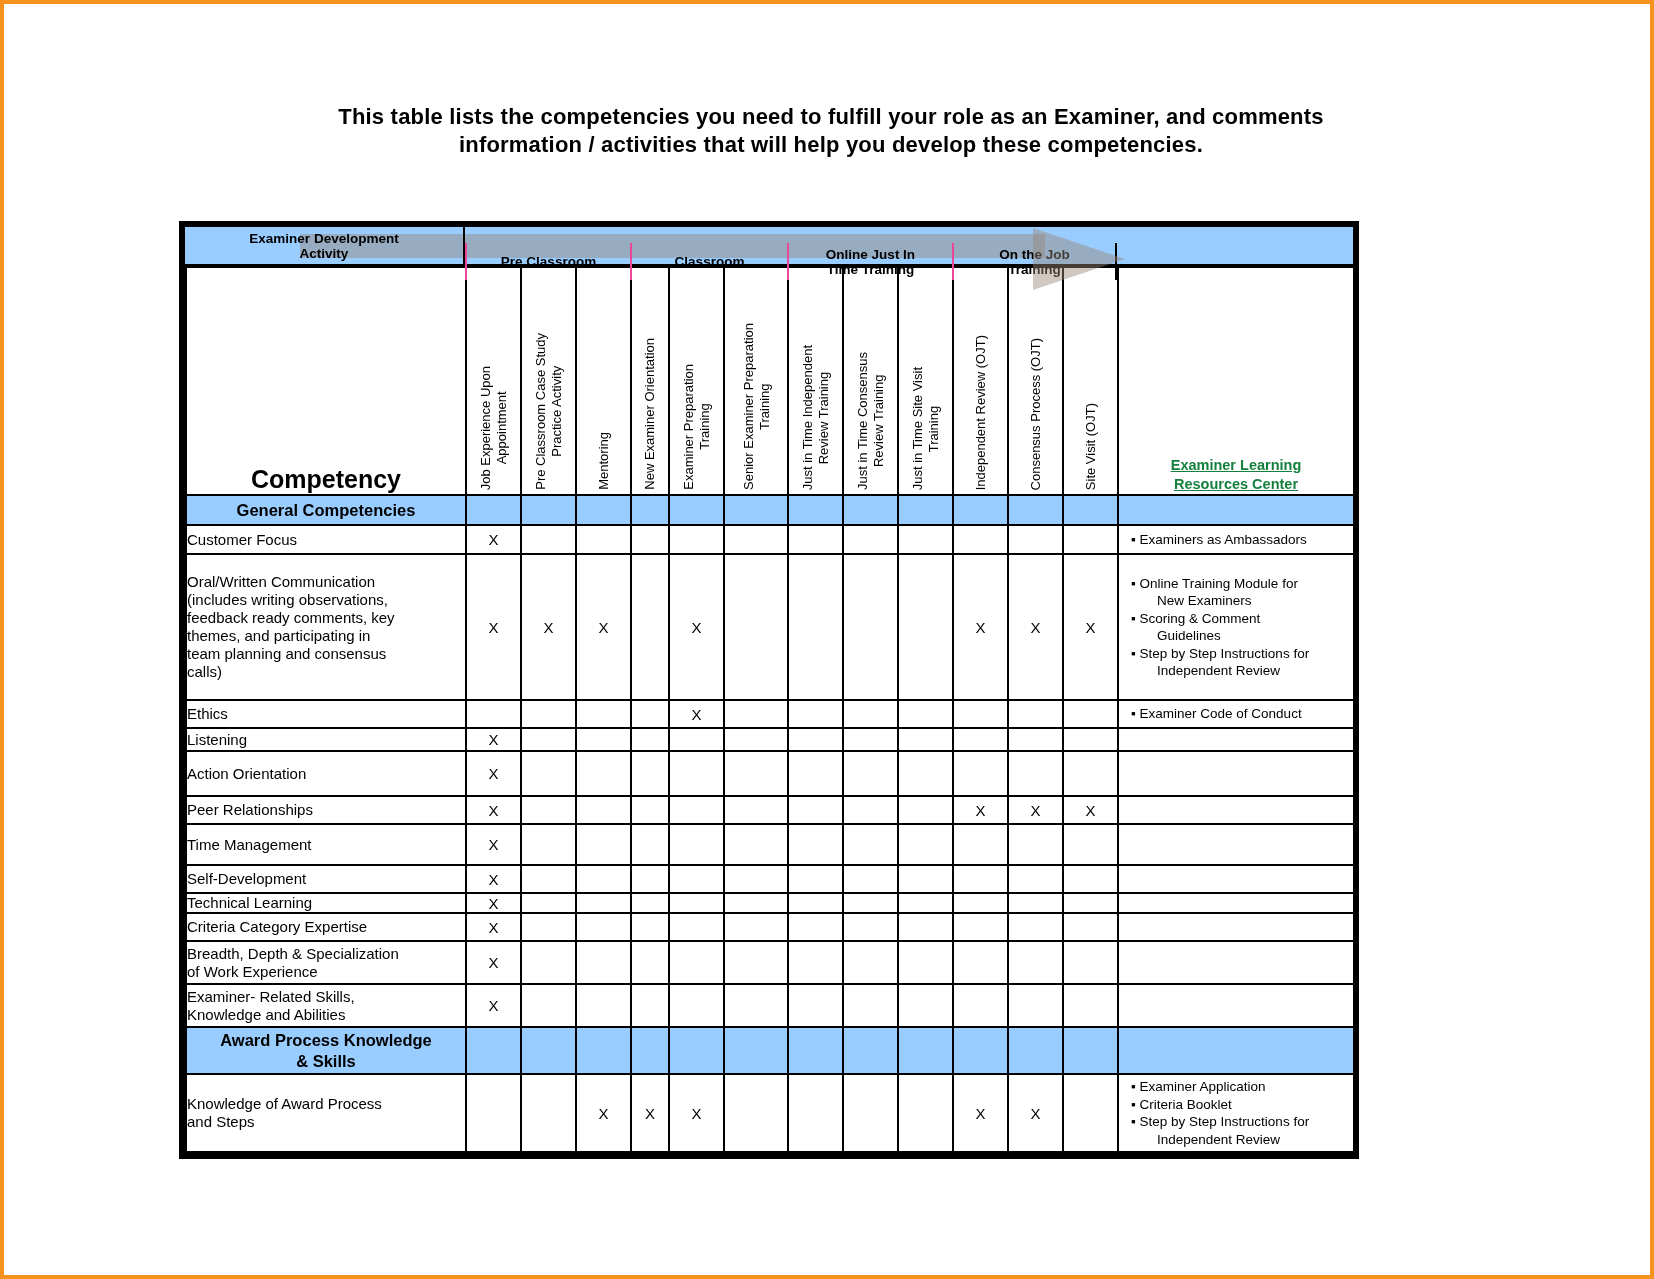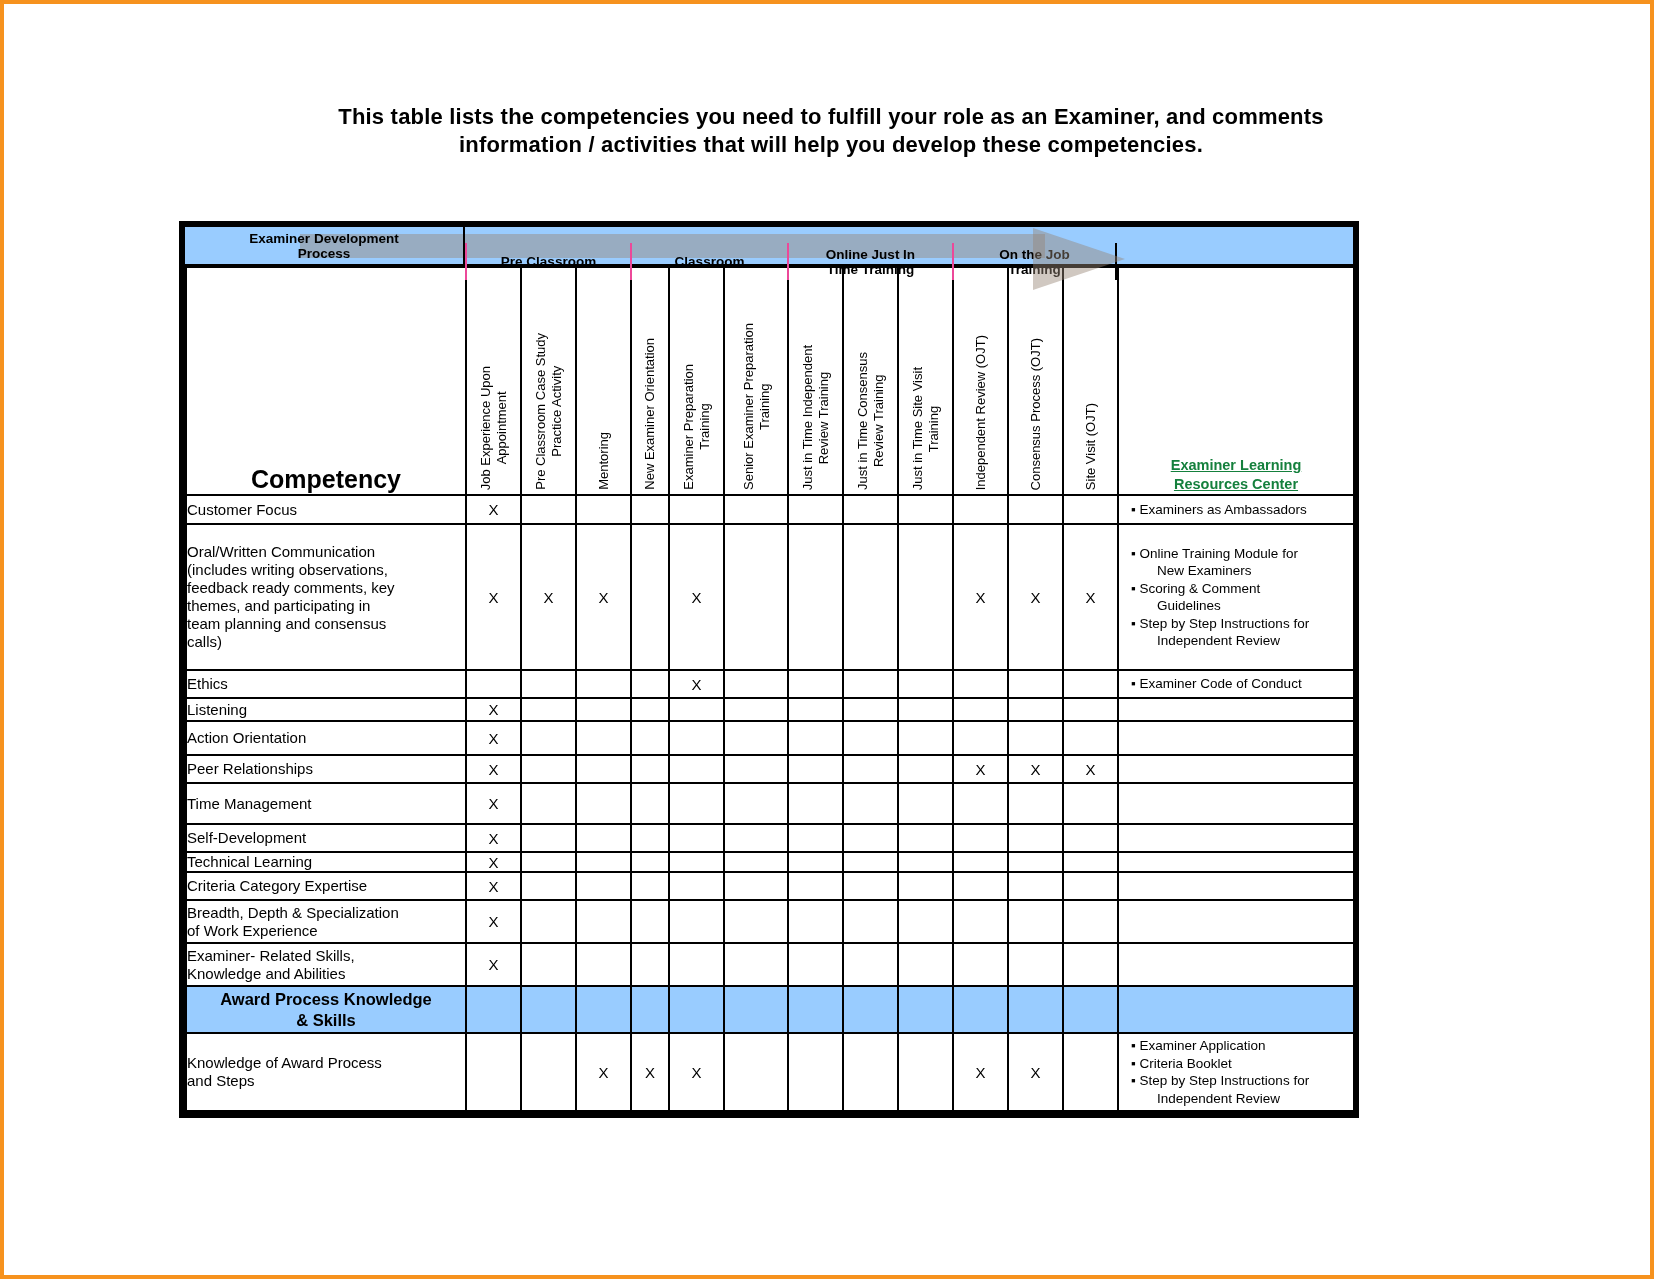--- a/index.html
+++ b/index.html
@@ -57,21 +57,21 @@
     <div>This table lists the competencies you need to fulfill your role as an Examiner, and comments</div>
     <div>information / activities that will help you develop these competencies.</div>
   </div>
 
   <div class="table-wrap">
 
     <div class="band-row">
       <div class="band"></div>
       <div class="band-arrow"></div>
       <div class="corner pre">Examiner Development
-Process</div>
+Activity</div>
       <div class="group pre" id="g1">Pre Classroom</div>
       <div class="group pre" id="g2">Classroom</div>
       <div class="group pre" id="g3">Online Just In
 Time Training</div>
       <div class="group pre" id="g4">On the Job
 Training</div>
     </div>
 
     <table class="grid">
       <colgroup>
@@ -109,20 +109,36 @@
 Review  Training</span></td>
             <td class="vh"><span class="vtext">Just in Time Site Visit
 Training</span></td>
             <td class="vh"><span class="vtext">Independent Review  (OJT)</span></td>
             <td class="vh"><span class="vtext">Consensus Process (OJT)</span></td>
             <td class="vh"><span class="vtext">Site Visit (OJT)</span></td>
             <td class="link-cell" id="link-cell">
             <a class="res-link" href="#">Examiner Learning Resources Center</a>
           </td>
         </tr>
+      <tr class="section-row" style="height: 30px;">
+            <td class="section-title">General Competencies</td>
+            <td></td>
+            <td></td>
+            <td></td>
+            <td></td>
+            <td></td>
+            <td></td>
+            <td></td>
+            <td></td>
+            <td></td>
+            <td></td>
+            <td></td>
+            <td></td>
+            <td></td>
+          </tr>
           <tr style="height: 29px;">
             <td class="name-cell">Customer Focus</td>
             <td class="mark-cell">X</td>
             <td class="mark-cell"></td>
             <td class="mark-cell"></td>
             <td class="mark-cell"></td>
             <td class="mark-cell"></td>
             <td class="mark-cell"></td>
             <td class="mark-cell"></td>
             <td class="mark-cell"></td>
@@ -189,21 +205,21 @@
             <td class="mark-cell"></td>
             <td class="mark-cell"></td>
             <td class="mark-cell"></td>
             <td class="mark-cell"></td>
             <td class="mark-cell"></td>
             <td class="mark-cell"></td>
             <td class="mark-cell"></td>
             <td class="mark-cell"></td>
             <td class="res-cell"></td>
           </tr>
-          <tr style="height: 34px;">
+          <tr style="height: 45px;">
             <td class="name-cell">Action Orientation</td>
             <td class="mark-cell">X</td>
             <td class="mark-cell"></td>
             <td class="mark-cell"></td>
             <td class="mark-cell"></td>
             <td class="mark-cell"></td>
             <td class="mark-cell"></td>
             <td class="mark-cell"></td>
             <td class="mark-cell"></td>
             <td class="mark-cell"></td>

